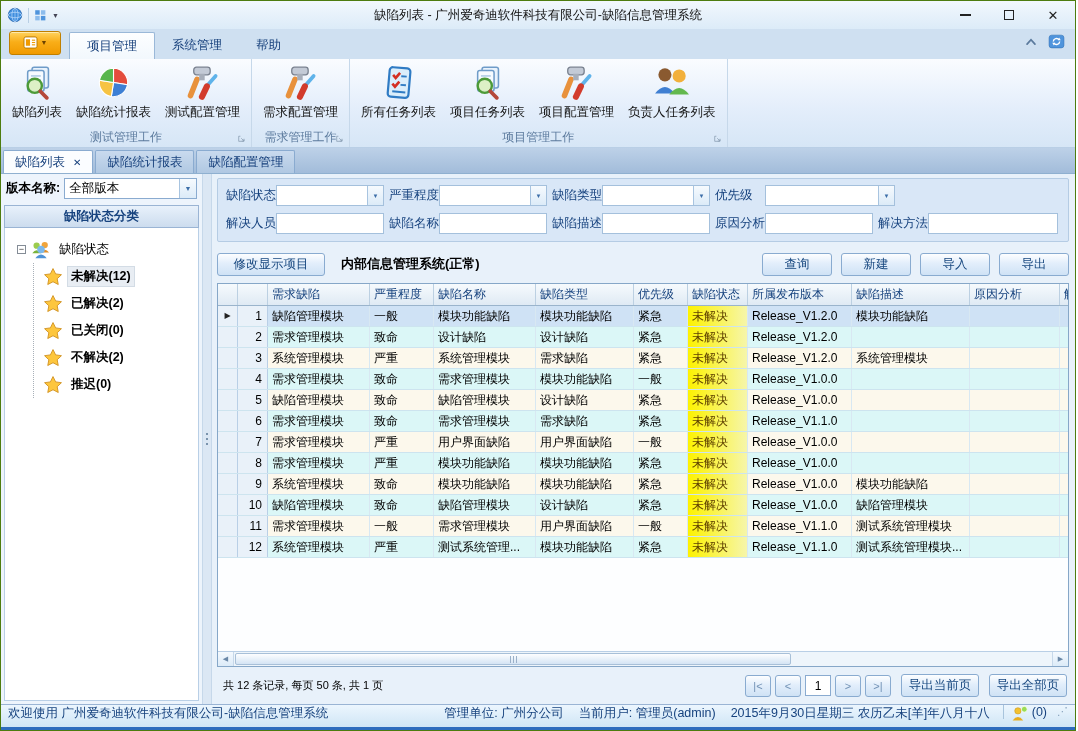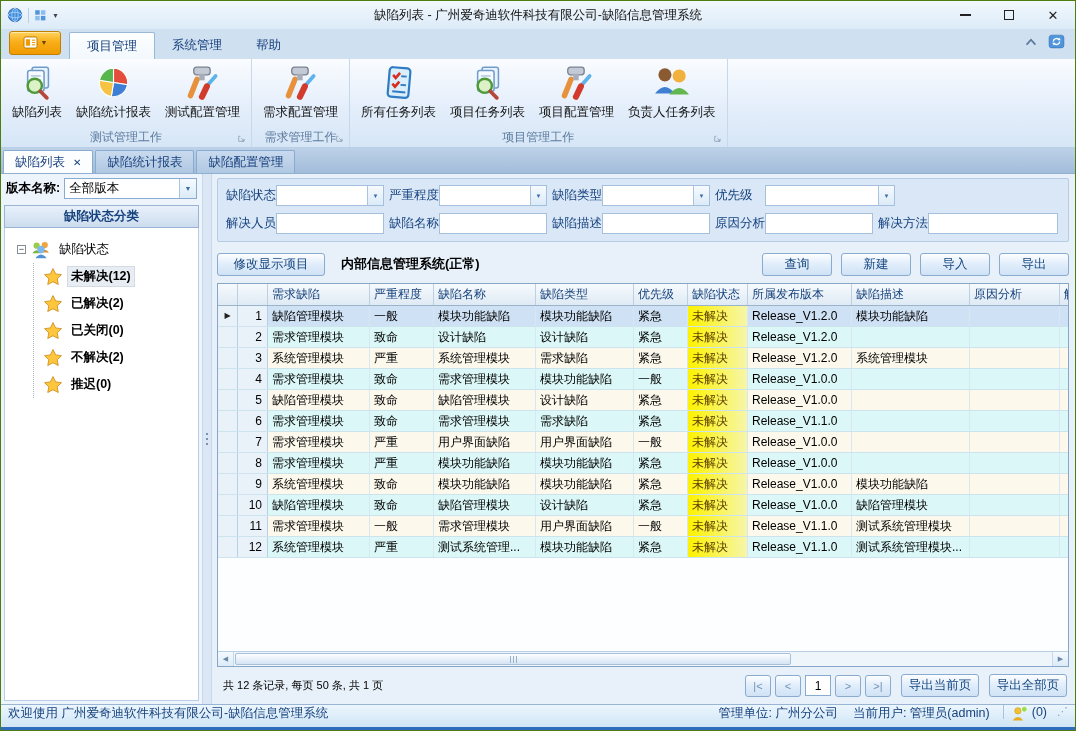--- a/index.html
+++ b/index.html
@@ -711,20 +711,21 @@
       </div>
 
     </div>
   </div>
 
   <div class="statusbar">
     <span>欢迎使用 广州爱奇迪软件科技有限公司-缺陷信息管理系统</span>
     <span class="sb-spacer"></span>
     <span class="sb-item">管理单位: 广州分公司</span>
     <span class="sb-item">当前用户: 管理员(admin)</span>
+    <span class="sb-item">2015年9月30日星期三 农历乙未[羊]年八月十八</span>
     <span class="sb-sep"></span>
     <svg class="sb-person">
         <use href="#sym-person"></use>
       </svg>
     <span class="sb-count">(0)</span>
     <span class="grip">⋰</span>
   </div>
 
 </div>
 

